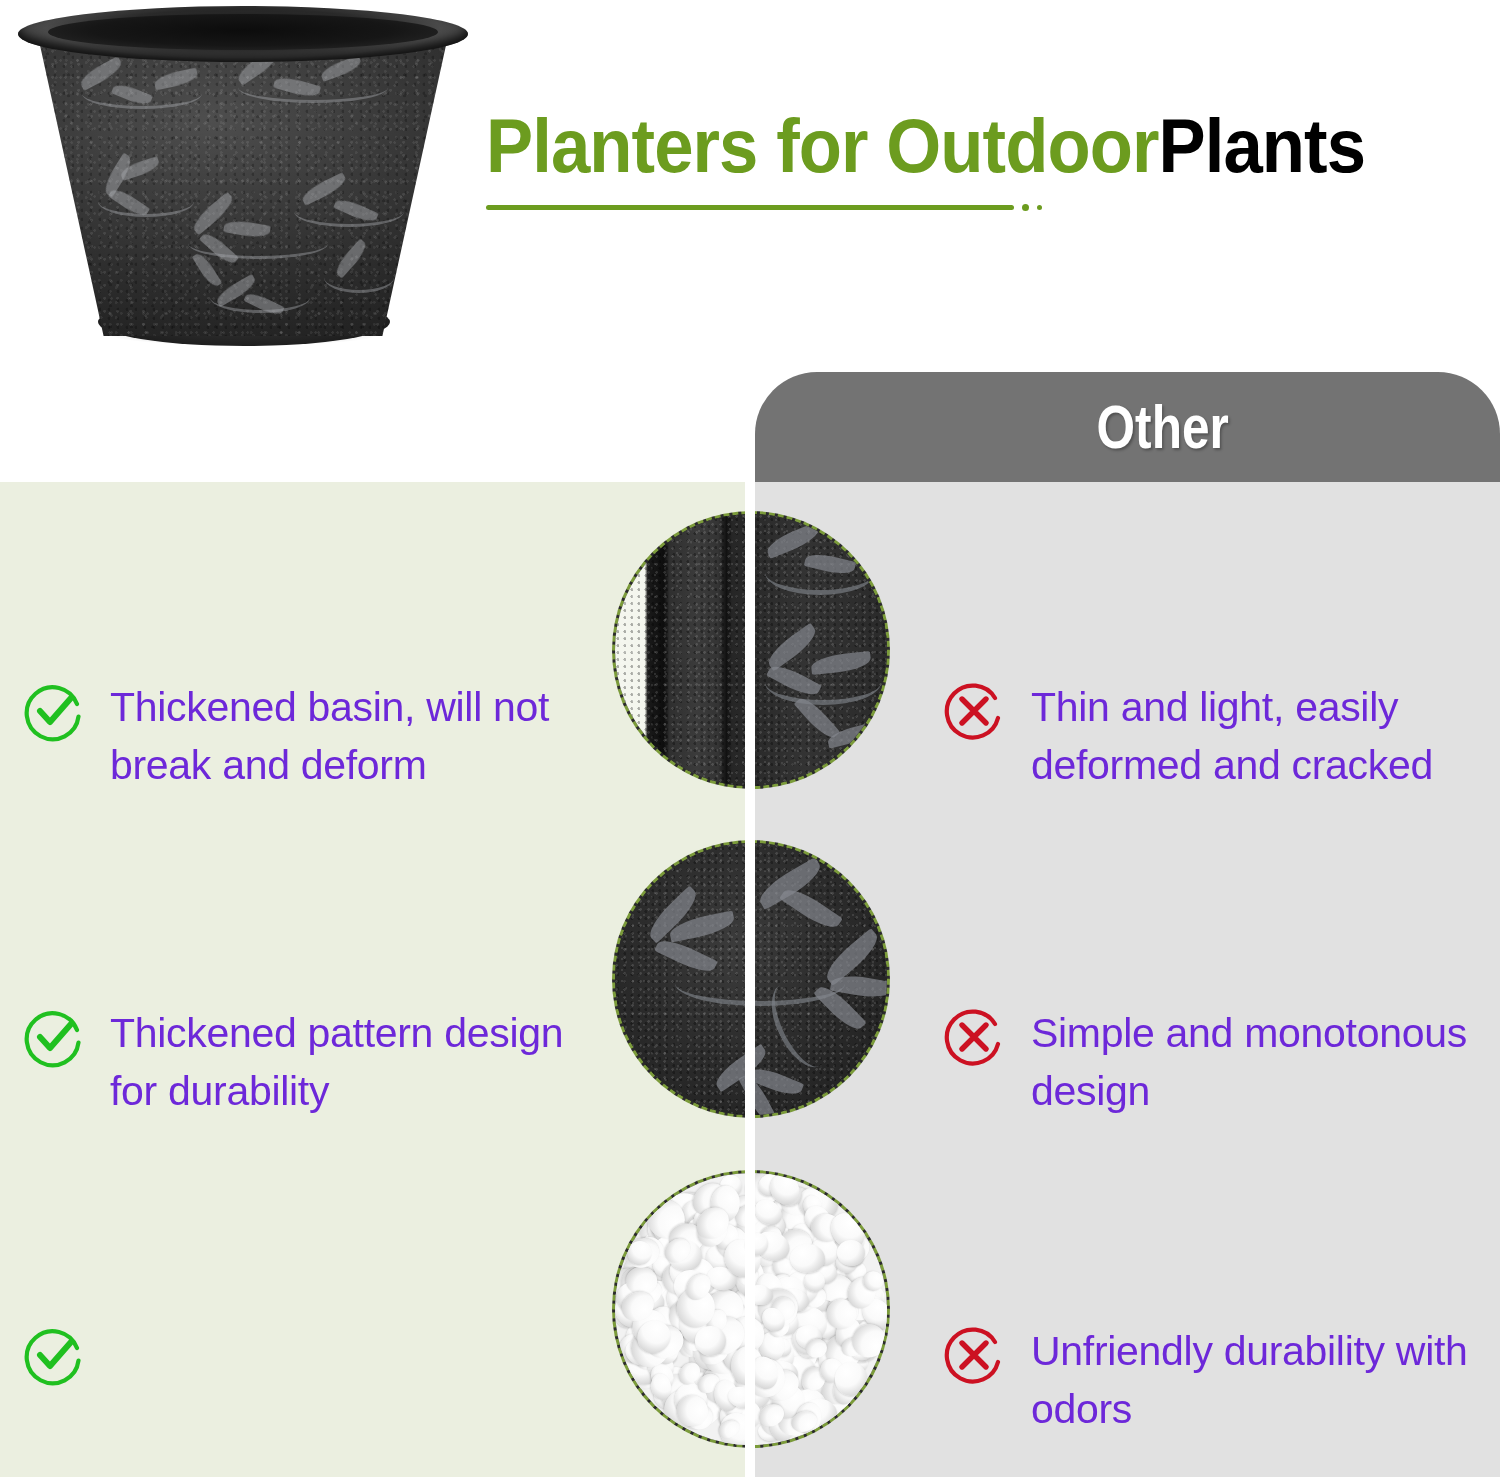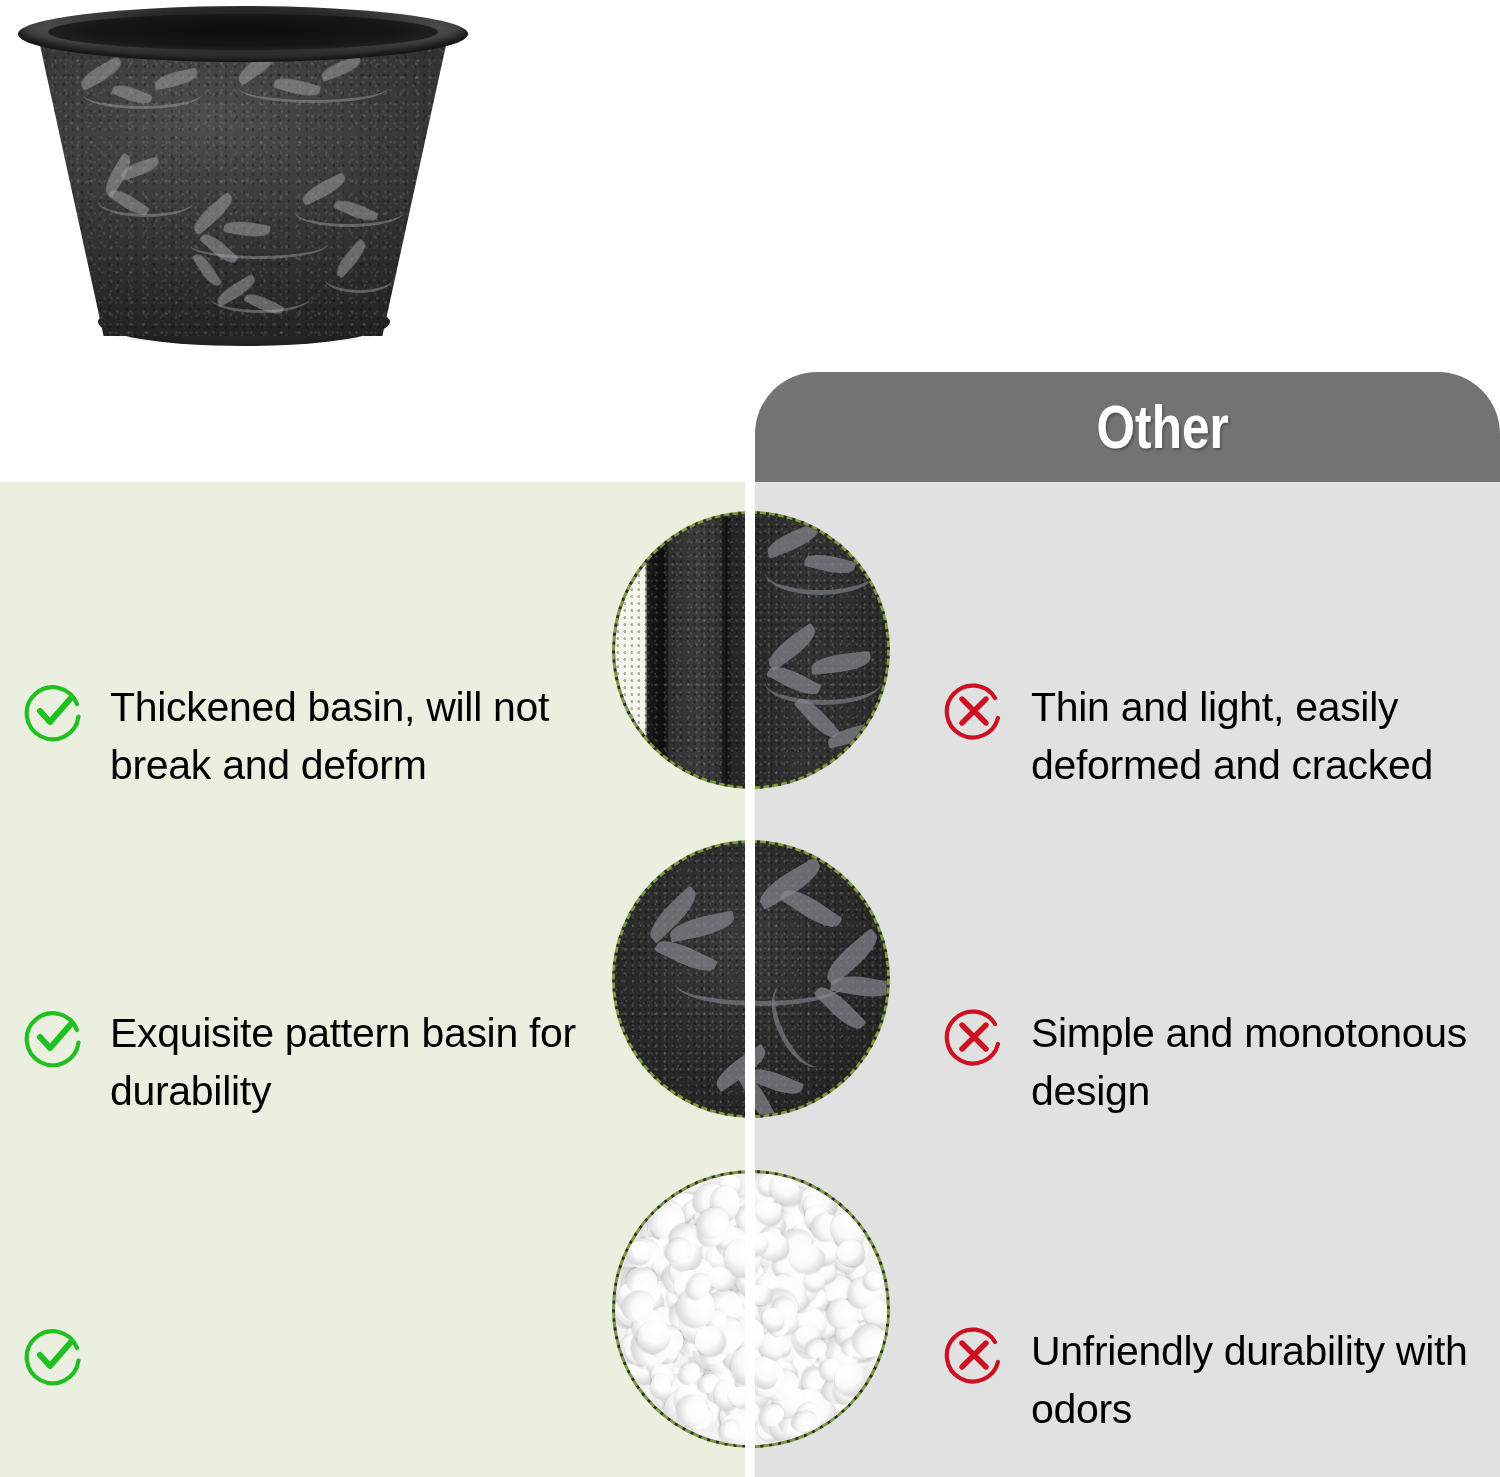--- a/index.html
+++ b/index.html
@@ -207,21 +207,21 @@
   .feature.f3 { top: 840px; }
 
   .feat-icon {
     flex: 0 0 auto;
     width: 62px; height: 62px;
     margin-top: 2px;
   }
   .feat-text {
     font-size: 41px;
     line-height: 58px;
-    color: #000000;
+    color: #6d28d9;
     letter-spacing: -.3px;
   }
 
   
   #center-photos {
     position: absolute;
     left: 0; top: 0;
     width: 1500px; height: 1477px;
     pointer-events: none;
   }
@@ -340,20 +340,28 @@
       <div class="leaf" style="left:150px; top:228px; width:38px; height:12px; transform:rotate(58deg);"></div>
       <div class="stem" style="left:172px; top:246px; width:100px;"></div>
 
       <div class="leaf" style="left:292px; top:216px; width:42px; height:13px; transform:rotate(-48deg);"></div>
       <div class="stem" style="left:286px; top:226px; width:70px;"></div>
     </div>
     <div class="pot-rim"></div>
     <div class="pot-rim-inner"></div>
   </div>
 
+  <div id="title-block">
+    <h1 id="hero-title"><span class="g">Planters for Outdoor</span><span class="k">Plants</span></h1>
+    <div id="title-rule-wrap">
+      <div id="title-rule"></div>
+      <div class="rule-dot d1"></div>
+      <div class="rule-dot d2"></div>
+    </div>
+  </div>
 </div>
 
 <div id="compare">
 
   <div class="panel left">
     <div class="panel-body">
 
       <div class="feature f1">
         <span class="feat-icon">
           <svg viewBox="0 0 62 62" width="62" height="62">
@@ -364,21 +372,21 @@
         <span class="feat-text">Thickened basin, will not break and deform</span>
       </div>
 
       <div class="feature f2">
         <span class="feat-icon">
           <svg viewBox="0 0 62 62" width="62" height="62">
             <path d="M55 24 A26 26 0 1 0 56.5 36.5" fill="none" stroke="#20c020" stroke-width="4.2" stroke-linecap="round"></path>
             <path d="M18 31 L28 42 L49 18" fill="none" stroke="#20c020" stroke-width="6" stroke-linecap="round" stroke-linejoin="round"></path>
           </svg>
         </span>
-        <span class="feat-text">Exquisite pattern basin for durability</span>
+        <span class="feat-text">Thickened pattern design for durability</span>
       </div>
 
       <div class="feature f3">
         <span class="feat-icon">
           <svg viewBox="0 0 62 62" width="62" height="62">
             <path d="M55 24 A26 26 0 1 0 56.5 36.5" fill="none" stroke="#20c020" stroke-width="4.2" stroke-linecap="round"></path>
             <path d="M18 31 L28 42 L49 18" fill="none" stroke="#20c020" stroke-width="6" stroke-linecap="round" stroke-linejoin="round"></path>
           </svg>
         </span>
       </div>

